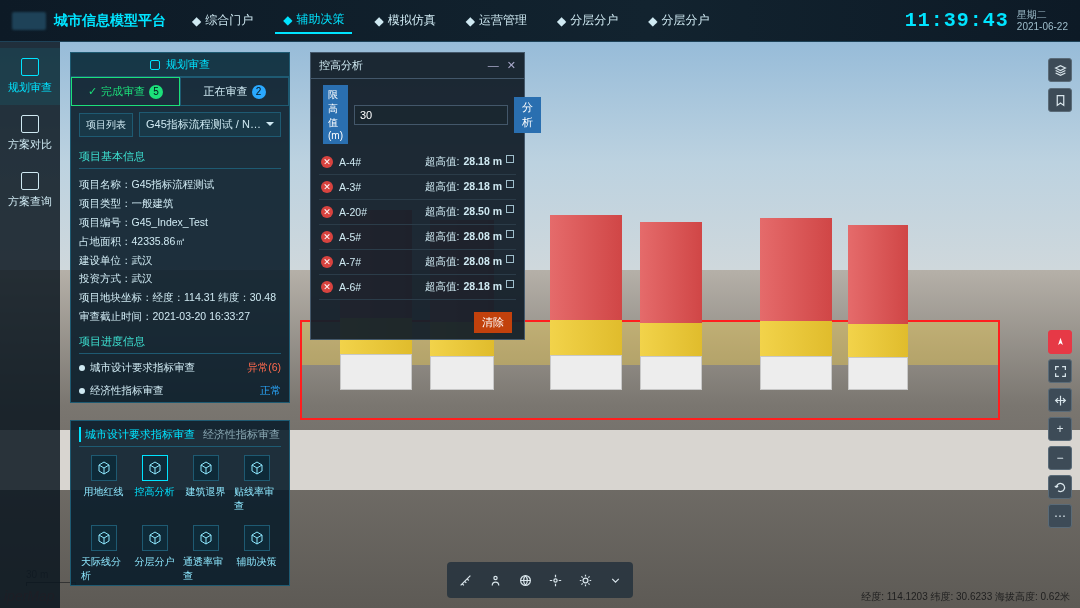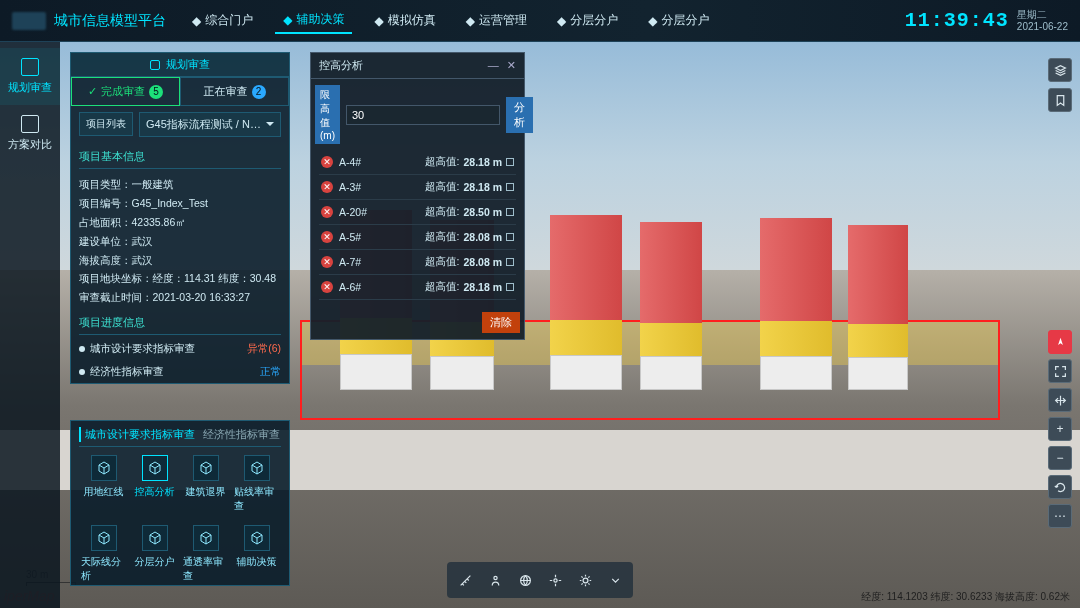--- a/index.html
+++ b/index.html
@@ -13,21 +13,21 @@
 .block{position:absolute;width:72px}
 .block .top{height:60%;background:linear-gradient(90deg,#e56b6b,#d04646)}
 .block .mid{height:20%;background:linear-gradient(90deg,#f2d34a,#e0bc2c)}
 .block .bot{height:20%;background:#ededed;border:1px solid #c8c8c8}
 .outline{position:absolute;border:2px solid #ff1e1e}
 .yellowfill{position:absolute;background:rgba(255,214,64,.35)}
 .scale{position:absolute;left:26px;bottom:22px;font-size:10px;color:#333}
 .scale .bar{width:50px;height:0;border-top:1px solid #333;border-left:1px solid #333;border-right:1px solid #333;height:4px;margin-top:2px}
 
 .topbar{position:relative;z-index:5;height:42px;background:linear-gradient(90deg,#0d1a26 0%,#12232f 60%,#0d1a26 100%);display:flex;align-items:center;padding:0 12px;border-bottom:1px solid #1e4258}
-.brand{color:#00e4ff;font-size:14px;font-weight:normal;margin-right:18px;display:flex;align-items:center;gap:8px}
+.brand{color:#00e4ff;font-size:14px;font-weight:bold;margin-right:18px;display:flex;align-items:center;gap:8px}
 .brand .logo{width:34px;height:18px;background:#1e4258;border-radius:2px;filter:blur(1px)}
 .navs{display:flex;gap:14px;flex:1}
 .navitem{color:#cfe9f2;font-size:12px;padding:4px 8px;display:flex;align-items:center;gap:4px;white-space:nowrap}
 .navitem.active{color:#00e4ff;border-bottom:2px solid #00e4ff}
 .clock{color:#00e4ff;font-family:"Courier New",monospace;font-size:20px;font-weight:bold;letter-spacing:1px;margin-right:8px}
 .date{color:#9fbecb;font-size:10px;line-height:1.2}
 
 .leftnav{position:absolute;top:42px;left:0;width:60px;bottom:0;background:rgba(10,22,32,.85);z-index:5;padding-top:6px}
 .leftnav .item{color:#cfe9f2;font-size:11px;text-align:center;padding:10px 4px;display:flex;flex-direction:column;align-items:center;gap:4px}
 .leftnav .item.active{color:#00e4ff;background:rgba(0,228,255,.08)}
@@ -37,21 +37,21 @@
 .panel-hd{background:rgba(0,228,255,.06);padding:4px 8px;display:flex;align-items:center;justify-content:space-between;border-bottom:1px solid #1e5a72}
 .panel-hd.cy{color:#00e4ff;justify-content:center;gap:6px}
 .lock{width:10px;height:10px;border:1px solid #00e4ff;border-radius:2px}
 
 .p1{top:52px;left:70px;width:220px}
 .tabs{display:flex}
 .tabs .tab{flex:1;text-align:center;padding:6px 0;border:1px solid #1e5a72;display:flex;align-items:center;justify-content:center;gap:4px}
 .tabs .tab.active{border-color:#1ce07a;color:#1ce07a}
 .badge{display:inline-block;min-width:14px;height:14px;border-radius:7px;font-size:10px;line-height:14px;text-align:center;color:#05121a}
 .badge.g{background:#1ce07a}.badge.b{background:#2aa9ff}
-.row{display:flex;align-items:flex-start;gap:6px;padding:6px 8px}
+.row{display:flex;align-items:center;gap:6px;padding:6px 8px}
 .selbtn{background:rgba(0,228,255,.06);border:1px solid #1e5a72;padding:4px 6px;color:#cfe9f2;font-size:10px}
 .sel{flex:1;background:rgba(0,228,255,.06);border:1px solid #1e5a72;padding:4px 6px;display:flex;justify-content:space-between;align-items:center;white-space:nowrap;overflow:hidden}
 .chev{border:4px solid transparent;border-top-color:#cfe9f2;margin-top:3px}
 
 .section-title{color:#3de2d2;padding:6px 8px 2px}
 .divider{height:0;border-top:1px solid #1e5a72;margin:2px 8px}
 .info{padding:2px 8px;font-size:10.5px;line-height:1.8}
 .info .dot{display:inline-block;width:6px;height:6px;border-radius:50%;background:#cfe9f2;margin-right:5px;vertical-align:middle}
 .info .rt{float:right}
 .status.ok{color:#2aa9ff}.status.bad{color:#ff6a4d}
@@ -63,30 +63,30 @@
 .grid{display:grid;grid-template-columns:repeat(4,1fr);gap:6px;padding:6px 10px}
 .cube{display:flex;flex-direction:column;align-items:center;gap:4px;font-size:10px;color:#8ee8ff}
 .cube.on{color:#00e4ff}
 .cube .shape{width:26px;height:26px;border:1px solid #1e5a72;background:#0e2a38;display:flex;align-items:center;justify-content:center}
 .cube.on .shape{border-color:#00e4ff}
 .cubesvg{width:16px;height:16px;stroke:#8ee8ff;fill:none;stroke-width:1}
 
 .dlg{position:absolute;top:52px;left:310px;width:215px;background:rgba(20,32,42,.95);border:1px solid #43576a;color:#cfe9f2;font-size:11px;z-index:7}
 .dlg-hd{display:flex;align-items:center;justify-content:space-between;padding:5px 8px;border-bottom:1px solid #43576a}
 .dlg-hd .ctl{display:flex;gap:8px;color:#aac}
-.dlg .irow{display:flex;align-items:center;gap:6px;padding:6px 4px}
+.dlg .irow{display:flex;align-items:center;gap:6px;padding:6px 12px}
 .dlg .lbl{background:#2a6fb0;padding:3px 5px;font-size:10px;color:#fff}
 .dlg input{flex:1;background:#1a2730;border:1px solid #43576a;color:#fff;padding:3px 5px;font-size:11px}
 .dlg .btn{background:#2a6fb0;color:#fff;padding:3px 8px;font-size:11px}
 .dlg .btn.red{background:#c2410c}
 .list{padding:0 8px 6px}
 .list .li{display:flex;align-items:center;justify-content:space-between;border-bottom:1px solid #2b3c49;padding:5px 2px;font-size:10.5px}
 .list .li .x{width:12px;height:12px;border-radius:50%;background:#d8433f;color:#fff;font-size:9px;line-height:12px;text-align:center;margin-right:6px}
 .list .li .nm{flex:0 0 42px}
-.list .li .v{margin-left:auto;display:flex;gap:4px;align-items:center}
+.list .li .v{margin-left:auto;display:flex;gap:4px;}
 .sq{width:8px;height:8px;border:1px solid #9fbecb}
 
 .rtools{position:absolute;right:8px;top:58px;z-index:6;display:flex;flex-direction:column;gap:6px}
 .rtools2{position:absolute;right:8px;bottom:80px;z-index:6;display:flex;flex-direction:column;gap:5px}
 .rb{width:24px;height:24px;background:#3d4b57;border:1px solid #5a6b78;border-radius:3px;display:flex;align-items:center;justify-content:center;color:#d8e4ea;font-size:12px}
 .rb.red{background:#e63946;border-color:#e63946}
 .rb svg{width:13px;height:13px;stroke:#d8e4ea;fill:none;stroke-width:1.5}
 
 .btoolbar{position:absolute;left:50%;transform:translateX(-50%);bottom:10px;z-index:6;display:flex;gap:4px;background:rgba(40,52,62,.9);padding:5px;border-radius:4px}
 .btoolbar .rb{width:26px;height:26px;background:transparent;border:none}
@@ -179,20 +179,24 @@
 
 <div class="leftnav" id="leftnav">
     <div class="item active">
       <div class="ic"></div>
       <div>规划审查</div>
     </div>
     <div class="item">
       <div class="ic"></div>
       <div>方案对比</div>
     </div>
+    <div class="item">
+      <div class="ic"></div>
+      <div>方案查询</div>
+    </div>
   </div>
 
 <div class="panel p1">
   <div class="panel-hd cy">
       <span class="lock"></span>
       <span>规划审查</span>
     </div>
   <div class="tabs" id="rtabs">
       <div class="tab active">
         <span>✓</span>
@@ -207,25 +211,26 @@
   <div class="row">
     <div class="selbtn">项目列表</div>
     <div class="sel">
         <span style="overflow:hidden;text-overflow:ellipsis">G45指标流程测试 / NOG45_Ind...</span>
         <span class="chev"></span>
       </div>
   </div>
   <div class="section-title">项目基本信息</div>
   <div class="divider"></div>
   <div class="info" id="fields" style="padding-top:4px">
+      <div>项目名称：G45指标流程测试</div>
       <div>项目类型：一般建筑</div>
       <div>项目编号：G45_Index_Test</div>
       <div>占地面积：42335.86㎡</div>
       <div>建设单位：武汉</div>
-      <div>海拔高度：武汉</div>
+      <div>投资方式：武汉</div>
       <div>项目地块坐标：经度：114.31 纬度：30.48</div>
       <div>审查截止时间：2021-03-20 16:33:27</div>
     </div>
   <div class="section-title">项目进度信息</div>
   <div class="divider"></div>
   <div id="progress">
       <div class="info"><span class="dot"></span>城市设计要求指标审查<span class="rt status bad">异常(6)</span></div>
       <div class="info"><span class="dot"></span>经济性指标审查<span class="rt status ok">正常</span></div>
     </div>
 </div>

